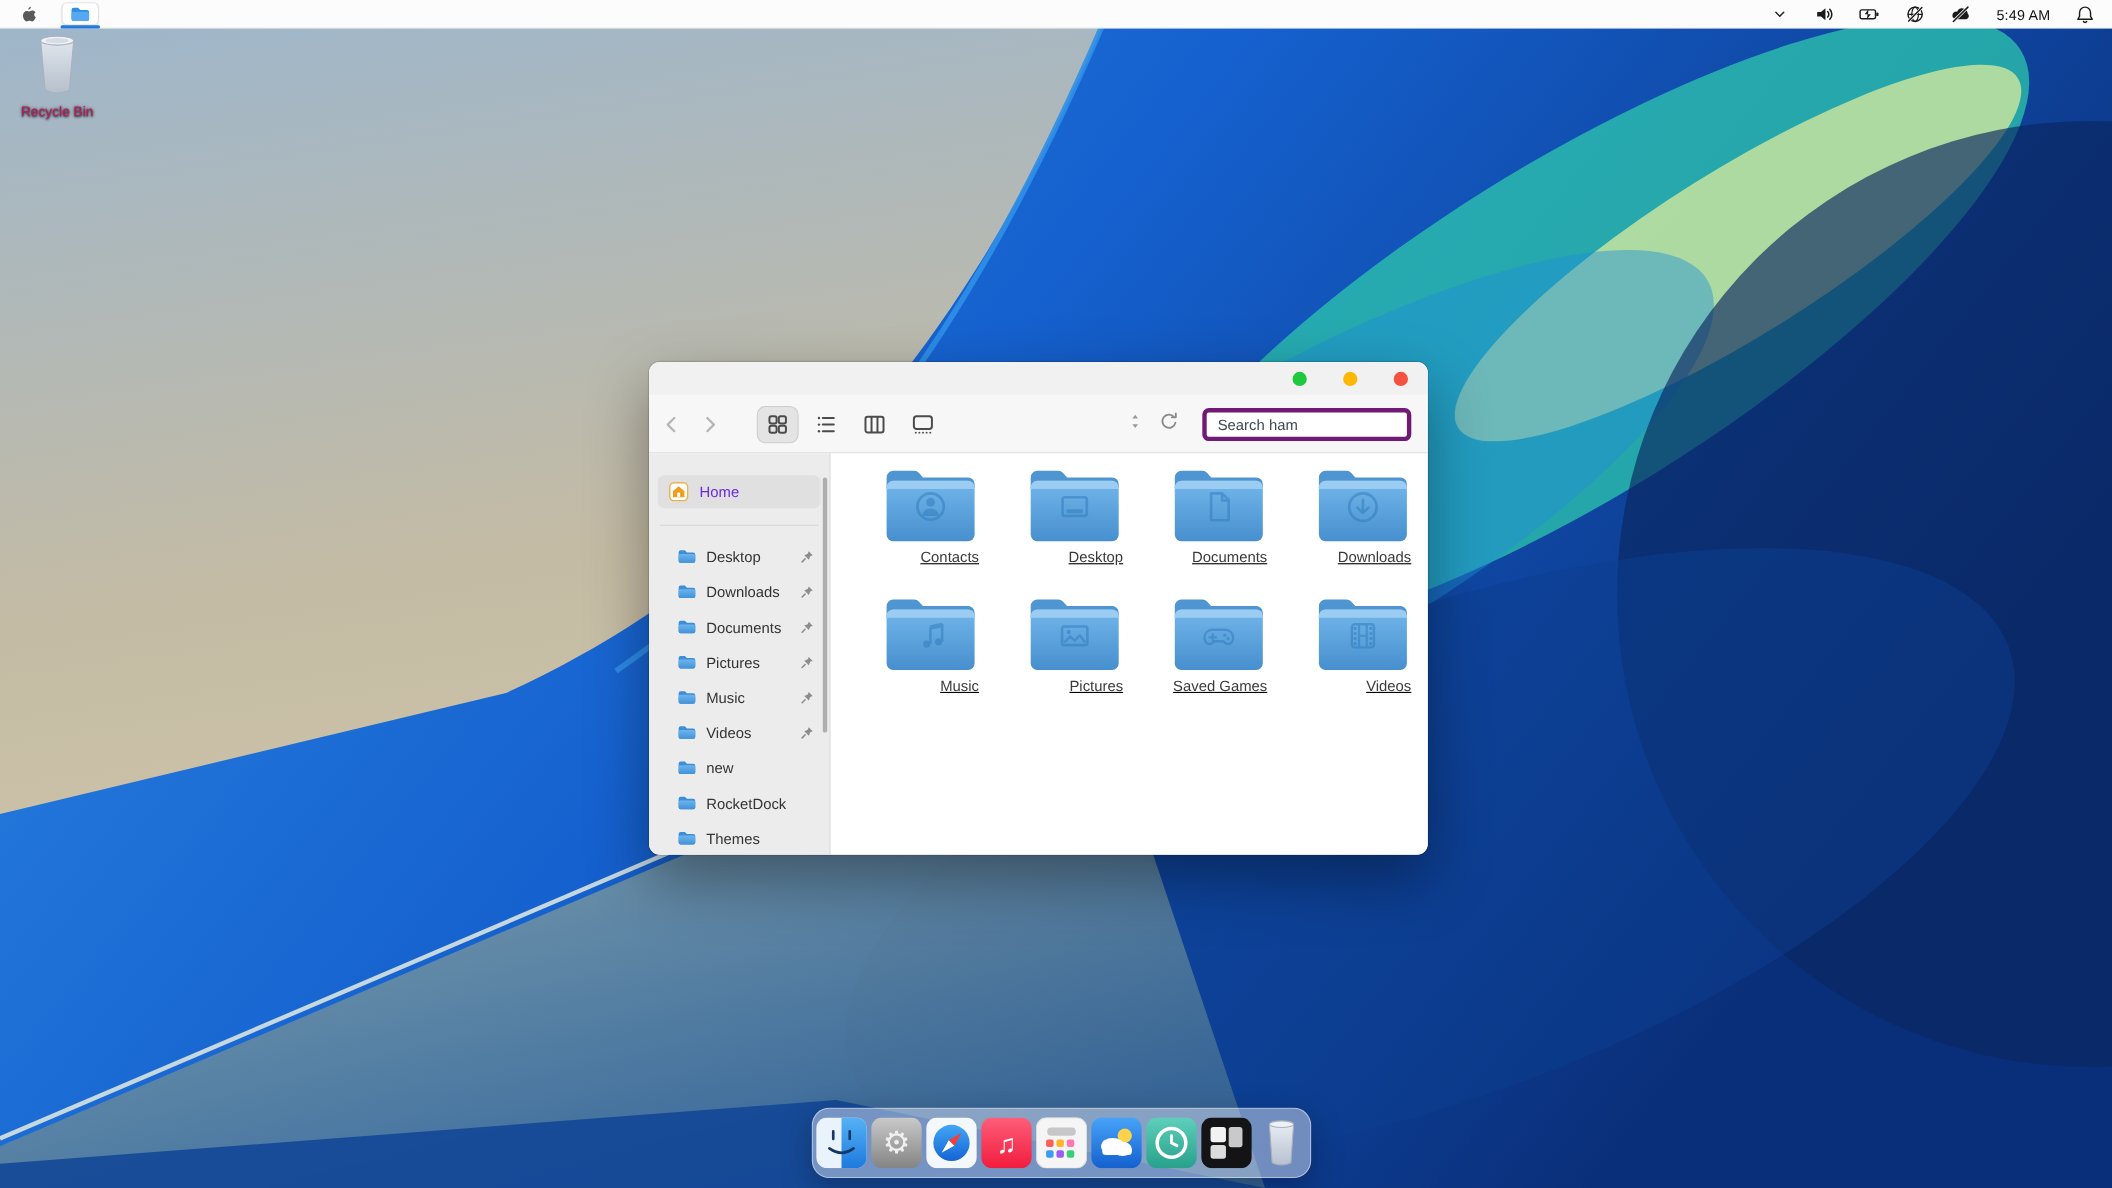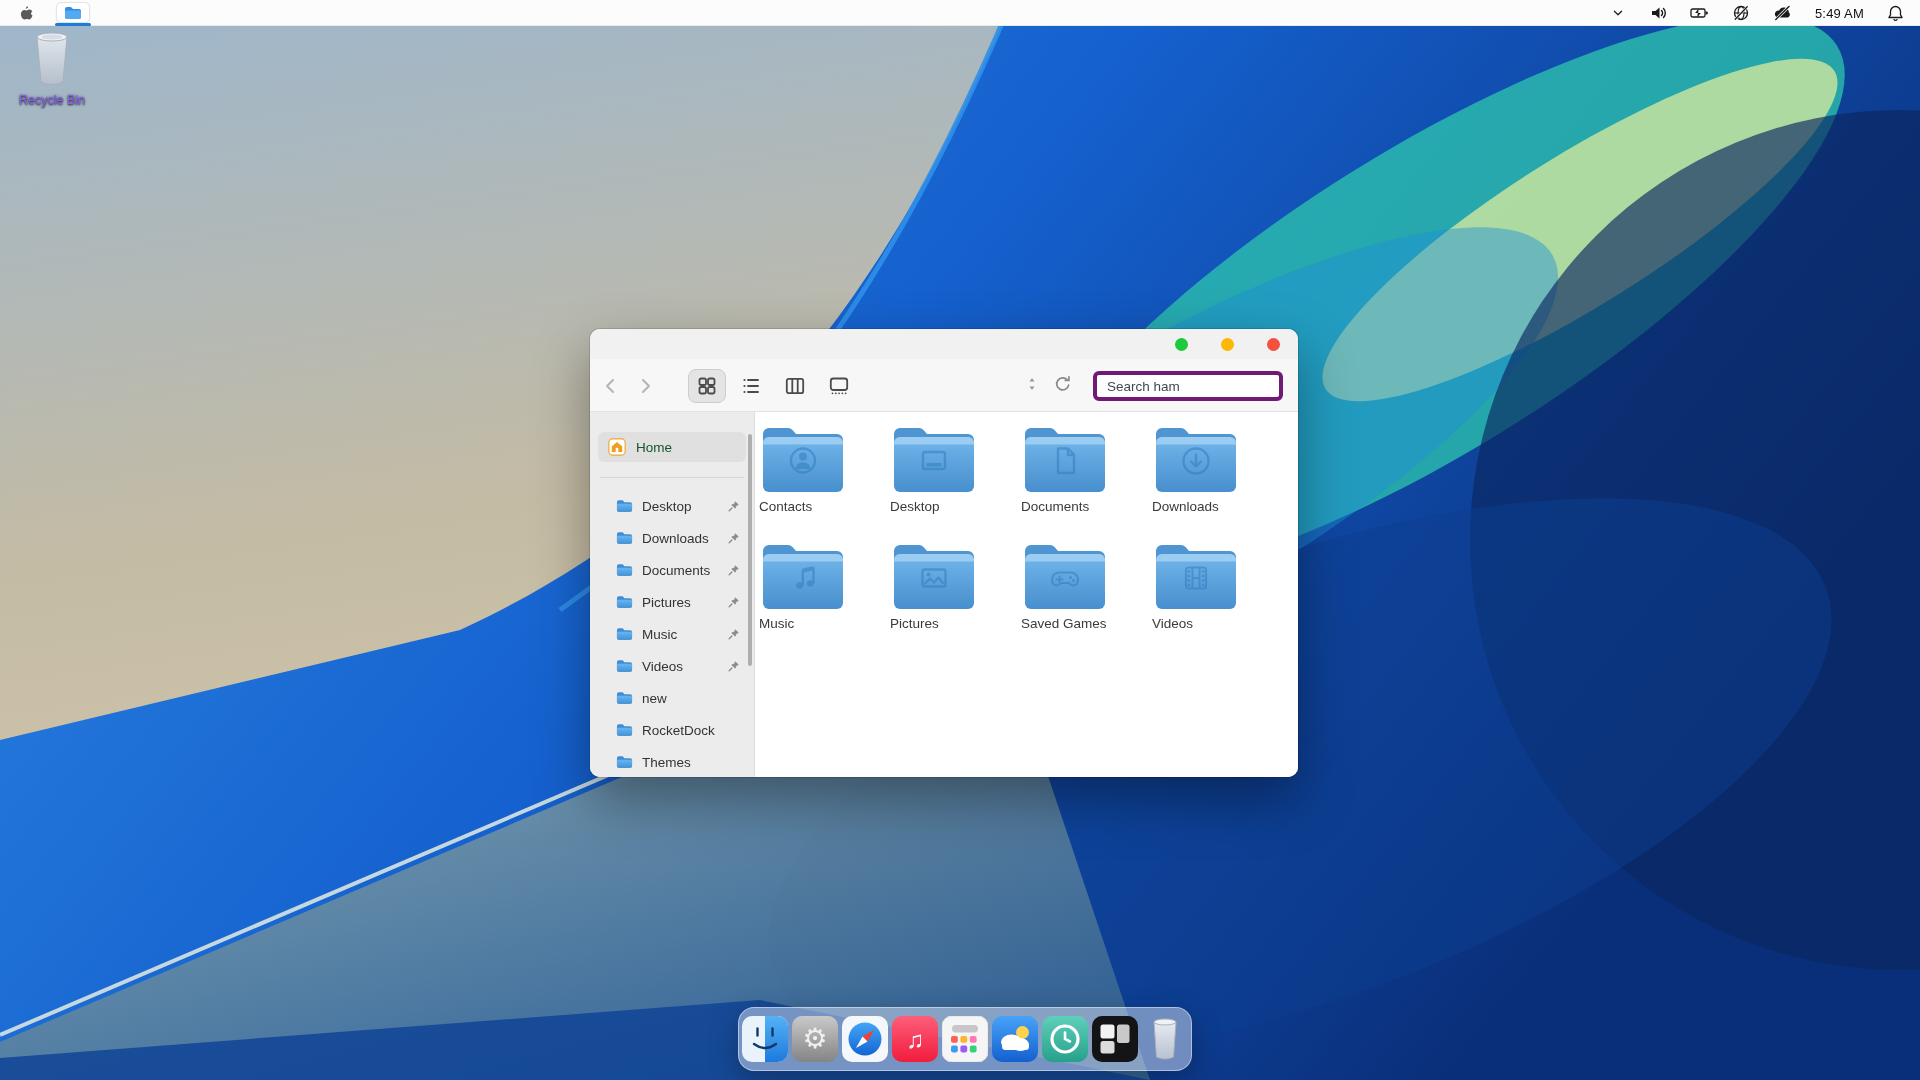--- a/index.html
+++ b/index.html
@@ -12,50 +12,50 @@
   .apple { position:absolute; left:18px; top:5px; }
   .appbtn { position:absolute; left:56px; top:2px; width:34px; height:21px; background:#fff; border:1px solid #e3e3e3;
             border-radius:5px; box-shadow:0 1px 2px rgba(0,0,0,.08); display:flex; align-items:center; justify-content:center; }
   .app-underline { position:absolute; left:55px; top:23px; width:36px; height:3px; border-radius:2px; background:#1f7ae0; }
   .tray { position:absolute; right:0; top:0; height:26px; display:flex; align-items:center; gap:23px; padding-right:16px; }
   .tray svg { display:block; }
   .clock { font-size:13px; color:#111; letter-spacing:.2px; }
 
   
   .desktop-icon { position:absolute; left:10px; top:30px; width:84px; text-align:center; z-index:2; cursor:default; }
-  .desktop-icon .lbl { margin-top:1px; font-size:12.5px; color:#8b5cf6; text-shadow:0 1px 2px rgba(0,0,0,.85), 0 0 3px rgba(0,0,0,.5); }
+  .desktop-icon .lbl { margin-top:1px; font-size:12.5px; color:#be185d; text-shadow:0 1px 2px rgba(0,0,0,.85), 0 0 3px rgba(0,0,0,.5); }
 
   
   .window { position:absolute; left:590px; top:329px; width:708px; height:448px; background:#fff; border-radius:10px;
             box-shadow:0 22px 55px rgba(0,0,0,.38), 0 0 0 1px rgba(0,0,0,.12); z-index:5; overflow:hidden; }
   .titlebar { position:relative; height:30px; background:#f1f1f1; }
   .lights { position:absolute; right:18px; top:9px; display:flex; gap:33px; }
   .light { width:13px; height:13px; border-radius:50%; }
 
   .toolbar { position:relative; height:53px; background:#f7f7f7; border-bottom:1px solid #e2e2e2; }
   .tb { position:absolute; top:0; height:53px; display:flex; align-items:center; }
   .navbtn { width:26px; display:flex; justify-content:center; }
   .viewbtn { width:38px; height:34px; display:flex; align-items:center; justify-content:center; border-radius:8px; }
   .viewbtn.active { background:#e4e4e4; border:1px solid #cdcdcd; }
   .searchbox { position:absolute; left:503px; top:12px; width:190px; height:30px; border:4px solid #701a75; border-radius:6px;
                background:#fff; font-size:13.5px; color:#333; padding:0 10px; outline:none; font-family:"Liberation Sans",sans-serif; }
   .searchbox::placeholder { color:#3f4852; opacity:1; }
 
   .winbody { display:flex; height:365px; }
   .sidebar { width:165px; background:#ececec; border-right:1px solid #dddddd; position:relative; padding-top:12px; }
   .home-row { margin:8px 8px 0 8px; height:30px; border-radius:6px; background:#e0e0e0; display:flex; align-items:center; padding-left:10px; }
-  .home-row .lbl { margin-left:10px; font-size:13.5px; color:#14532d; }
+  .home-row .lbl { margin-left:10px; font-size:13.5px; color:#6d28d9; }
   .side-divider { margin:15px 10px 12px 10px; border-top:1px solid #d6d6d6; }
   .side-item { height:32px; display:flex; align-items:center; padding-left:26px; position:relative; }
   .side-item .lbl { margin-left:9px; font-size:13.5px; color:#333; }
   .side-item .pin { position:absolute; right:14px; top:10px; }
   .side-scroll { position:absolute; right:2px; top:22px; width:4px; height:232px; background:#aeaeae; border-radius:2px; }
 
   .content { flex:1; background:#fff; padding:8px 0 0 4px; display:grid; grid-template-columns:repeat(4,131px); grid-auto-rows:117px; }
-  .fcell { display:flex; flex-direction:column; align-items:flex-start; padding-top:4px; }
+  .fcell { display:flex; flex-direction:column; align-items:flex-end; padding-top:4px;text-decoration:underline; }
   .fcell .lbl { margin-top:3px; font-size:13.5px; color:#3a3a3a; }
   .fglyph { color:#2f7bbd; opacity:.5; }
 
   
   .dock { position:absolute; left:738px; top:1007px; width:454px; height:64px; border-radius:16px;
           background:rgba(213,222,240,.5); border:1px solid rgba(255,255,255,.45);
           box-shadow:0 10px 30px rgba(0,0,0,.28); z-index:8; display:flex; align-items:center; justify-content:center; gap:4px; }
   .dock-item { width:46px; height:46px; }
   .dock-item svg { display:block; }
 </style>

